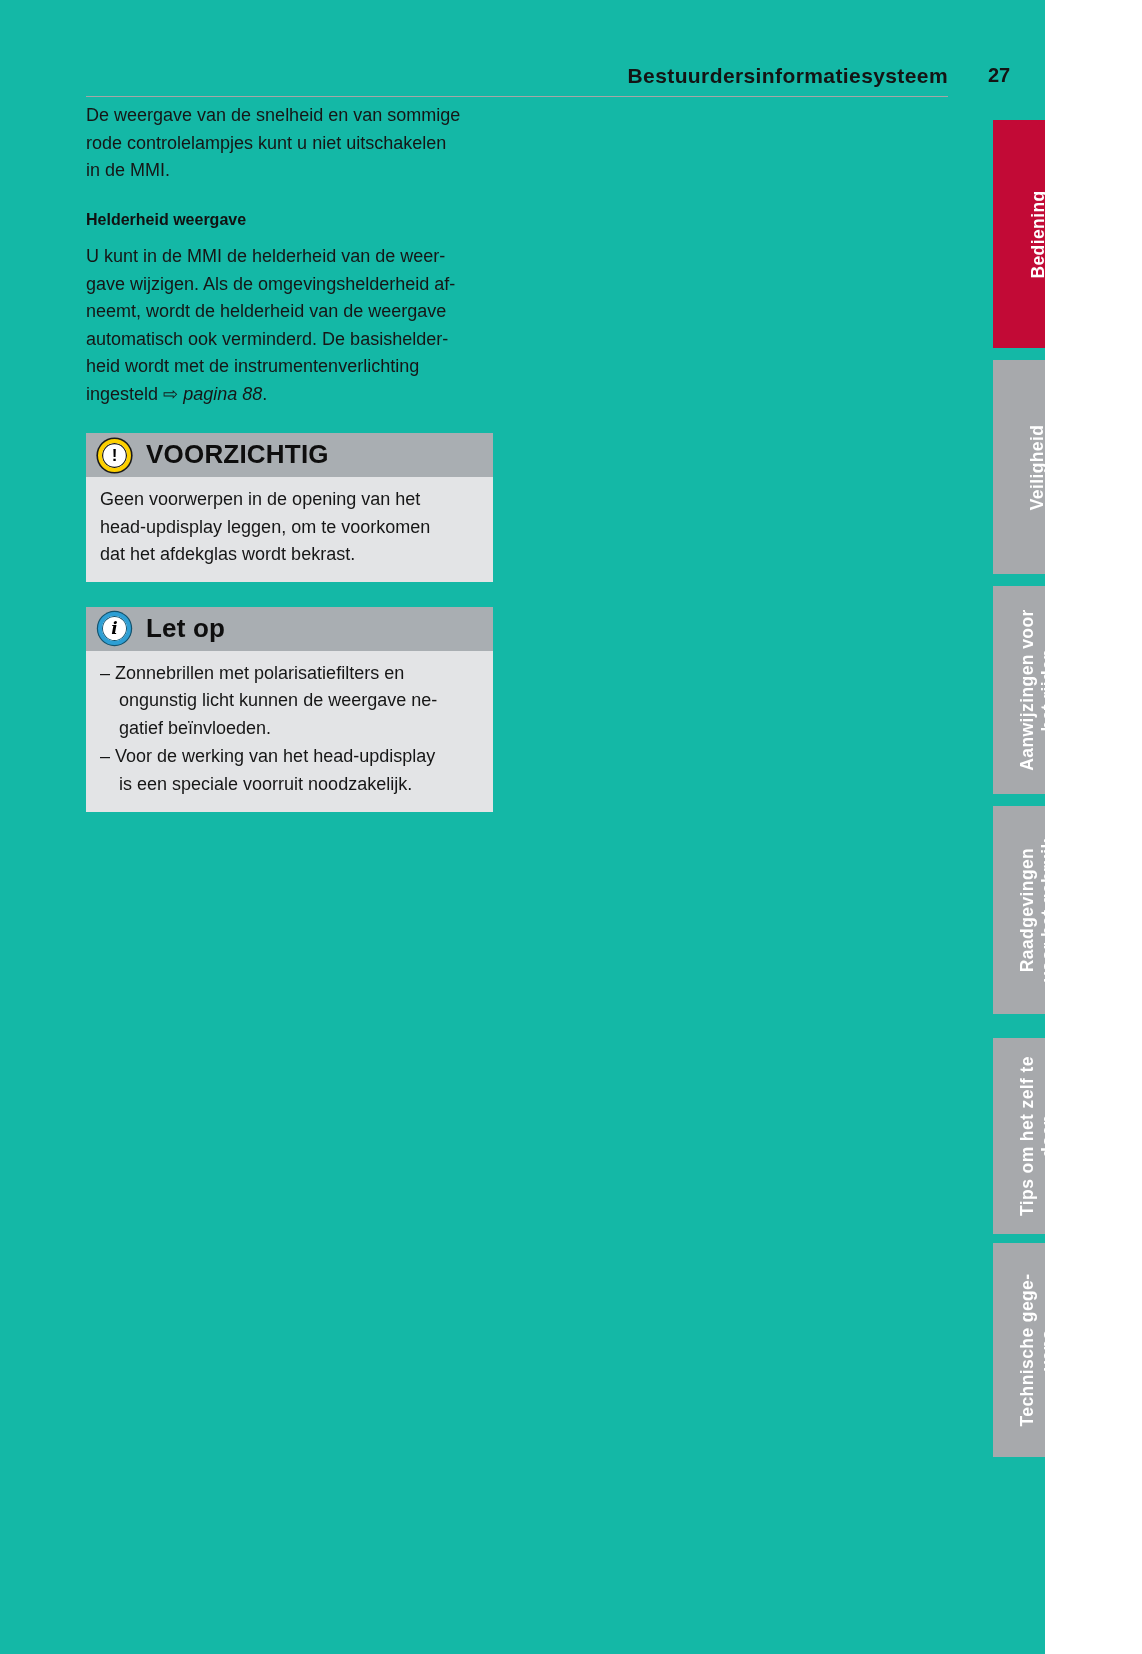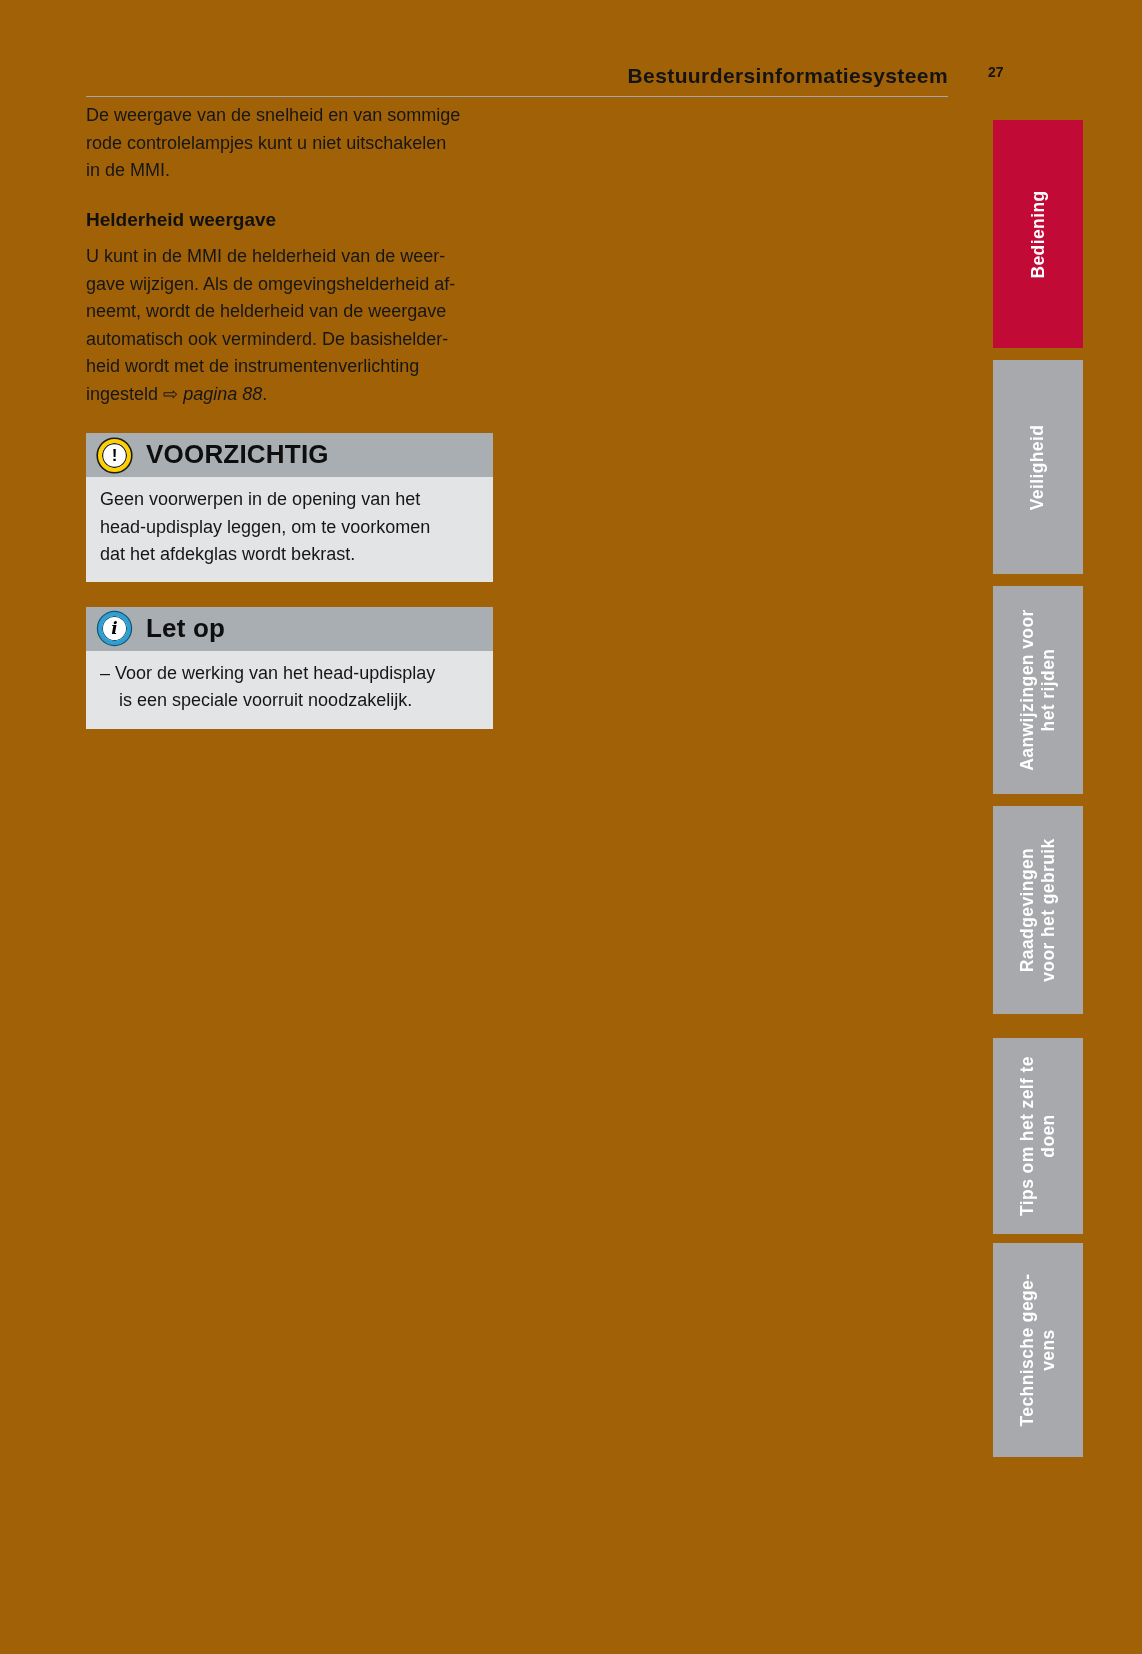--- a/index.html
+++ b/index.html
@@ -1,41 +1,41 @@
 <!DOCTYPE html>
 <html><head>
 <meta charset="utf-8">
 <style>
   html,body { margin:0; padding:0; background:#ffffff; }
   .page {
-    position:relative; width:1142px; height:1654px; overflow:hidden;
-    background:#a16207; font-family:"Liberation Sans", sans-serif; color:#1a1a1a;
+    position:relative; width:1045px; height:1654px; overflow:hidden;
+    background:#14b8a6; font-family:"Liberation Sans", sans-serif; color:#1a1a1a;
   }
 
   
   .header-title {
     position:absolute; top:64px; left:86px; width:862px;
     text-align:right; font-size:21px; font-weight:bold; letter-spacing:0.4px; color:#141414;
   }
   .page-number {
     position:absolute; top:64px; left:988px;
-    font-size:14px; font-weight:bold; color:#141414;
+    font-size:20px; font-weight:bold; color:#141414;
   }
   .header-rule {
     position:absolute; top:96px; left:86px; width:862px; height:0;
     border-top:1.5px solid #a6a6a6;
   }
 
   
   .content {
     position:absolute; top:102px; left:86px; width:407px;
     font-size:18px; line-height:27.5px; color:#161616;
   }
   .para { white-space:pre-line; margin:0; }
-  .section-heading { font-size:19px; font-weight:bold; margin:21px 0 10px 0; color:#111; }
+  .section-heading { font-size:16px; font-weight:bold; margin:21px 0 10px 0; color:#111; }
   .ref-label { font-style:italic; }
 
   
   .infobox { margin-top:25px; }
   .infobox-header {
     display:flex; align-items:center; gap:15px; height:44px;
     background:#a9aeb2; padding:0 12px; box-sizing:border-box;
   }
   .infobox-title { font-weight:bold; font-size:26px; color:#0e0e0e; letter-spacing:0.2px; }
   .infobox-body { background:#e3e4e6; padding:9px 14px 13px 14px; white-space:pre-line; }
@@ -109,20 +109,23 @@
 head-updisplay leggen, om te voorkomen
 dat het afdekglas wordt bekrast.</div>
     </div>
 
     <div class="infobox">
       <div class="infobox-header">
         <span class="icon-circle icon-info">i</span>
         <span class="infobox-title">Let op</span>
       </div>
       <div class="note-body">
+        <div class="note-item">– Zonnebrillen met polarisatiefilters en
+ongunstig licht kunnen de weergave ne-
+gatief beïnvloeden.</div>
         <div class="note-item">– Voor de werking van het head-updisplay
 is een speciale voorruit noodzakelijk.</div>
       </div>
     </div>
 
   </div>
 
   <div class="tab tab-1 tab-active">
     <span class="tab-label">Bediening</span>
   </div>

